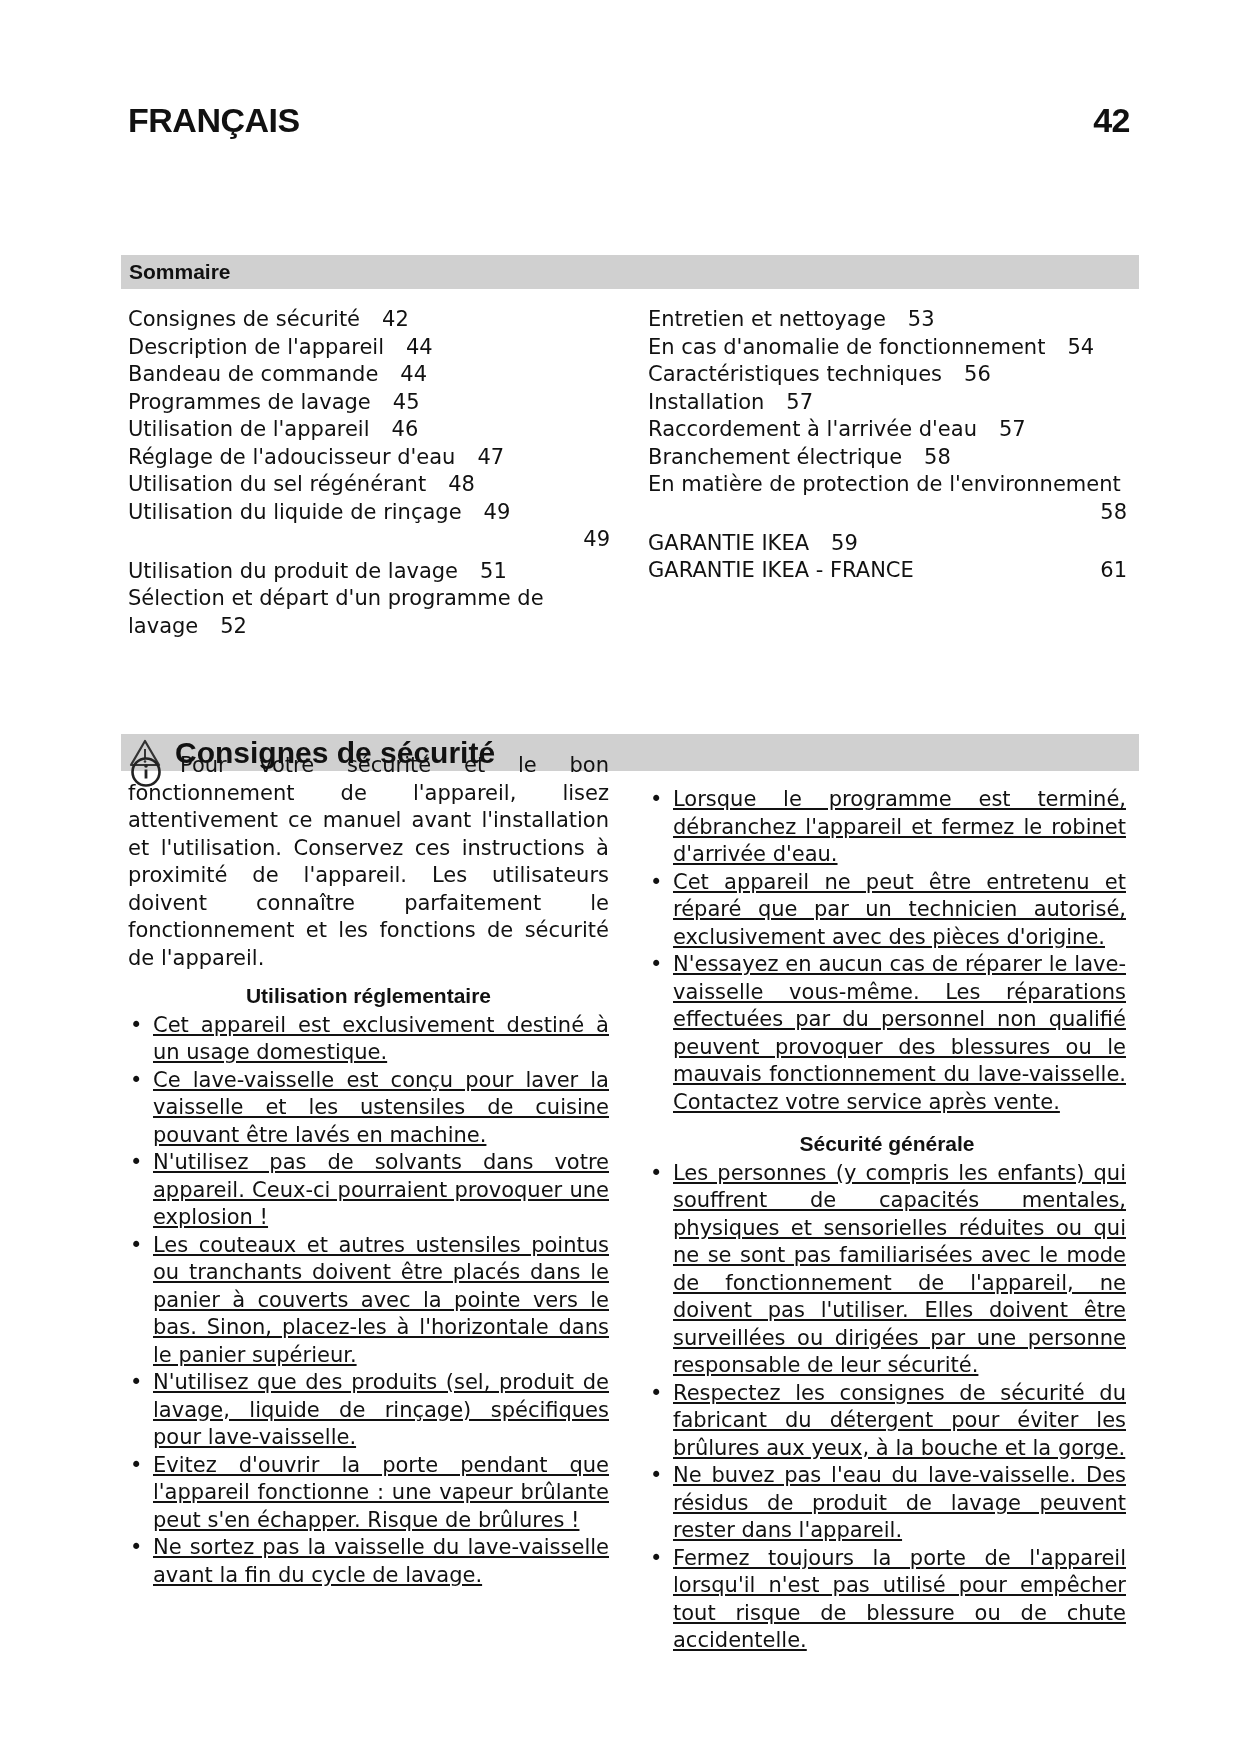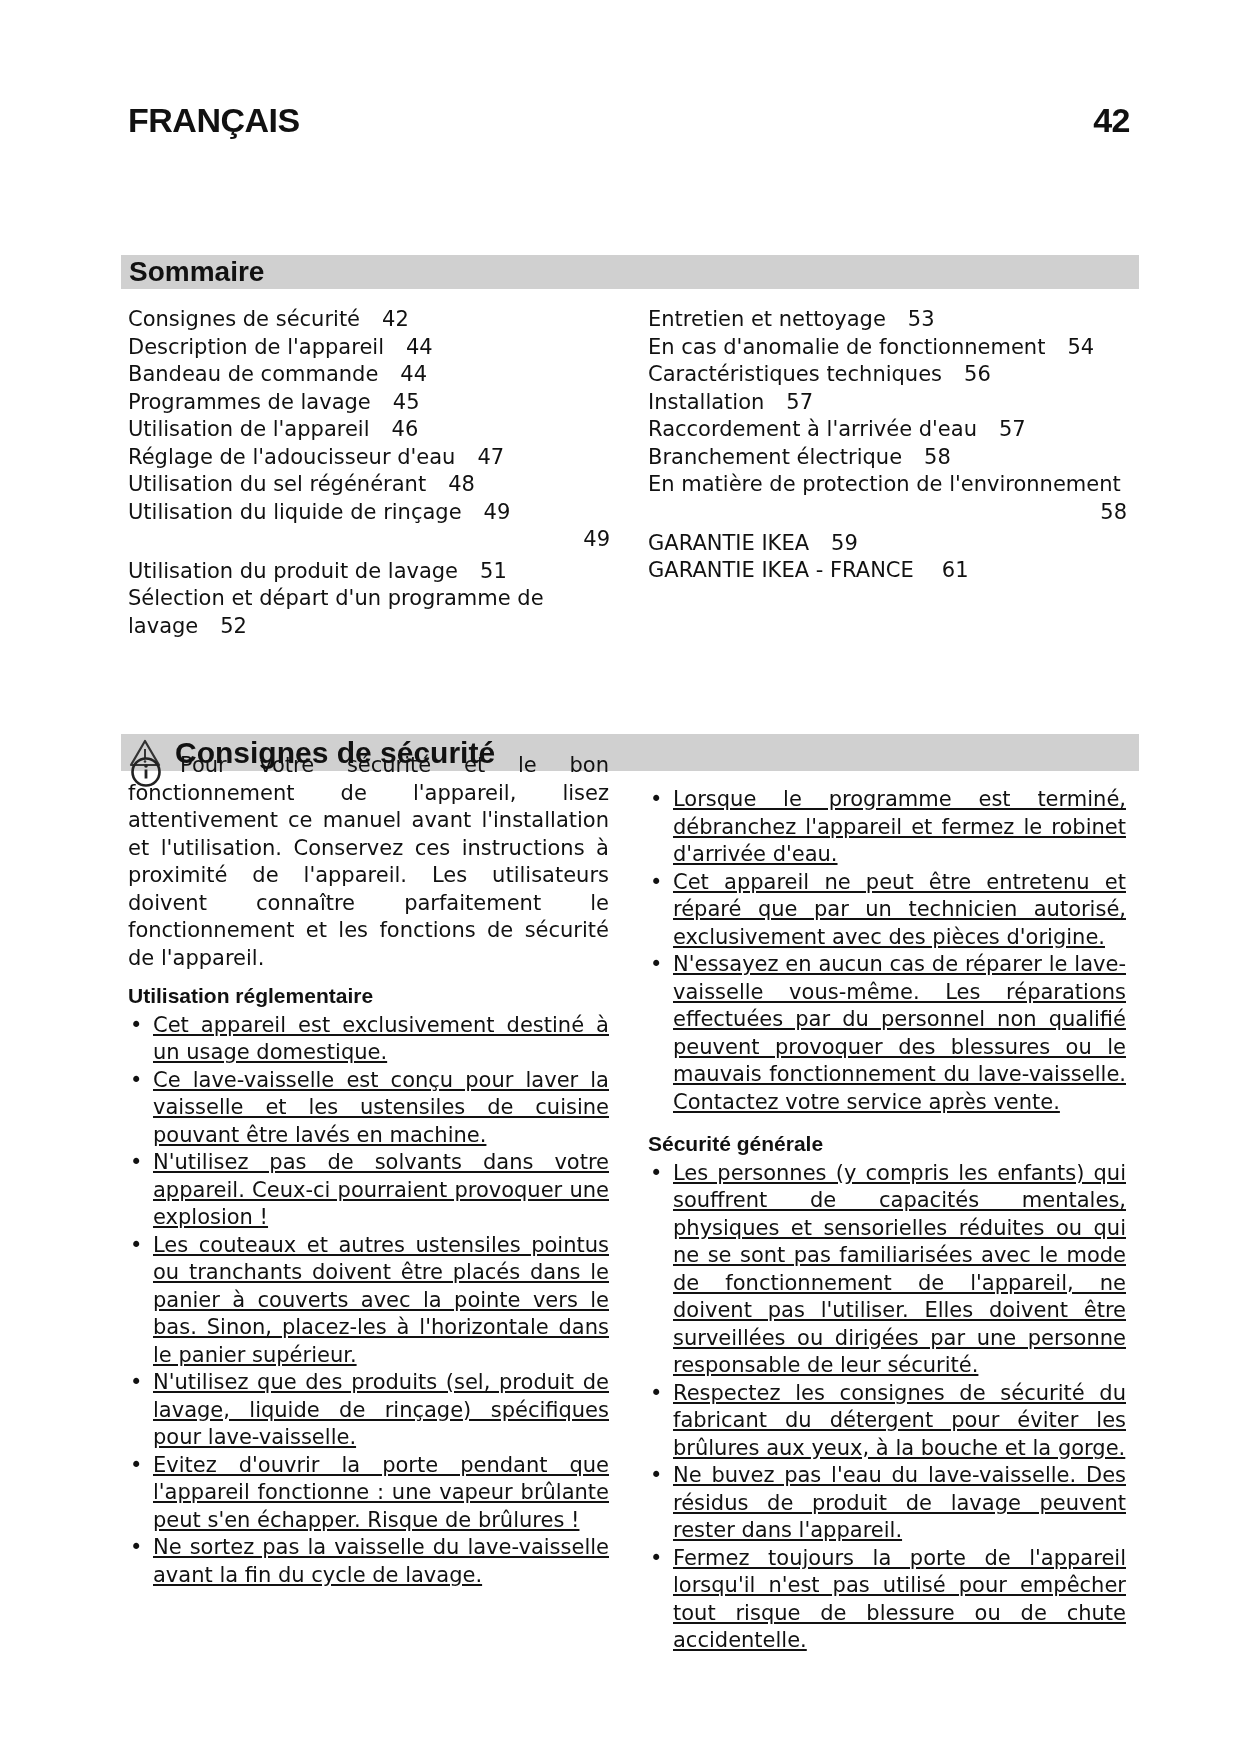--- a/index.html
+++ b/index.html
@@ -12,38 +12,38 @@
     position: absolute; top: 100px; left: 128px; right: 111px; height: 40px;
     display: flex; justify-content: space-between; align-items: center;
     font-family: "Liberation Sans", sans-serif; font-weight: bold;
     font-size: 34px; letter-spacing: -0.5px;
   }
   .section-bar {
     position: absolute; left: 121px; width: 1018px;
     background: #d0d0d0; display: flex; align-items: center;
     font-family: "Liberation Sans", sans-serif; font-weight: bold;
   }
-  .bar-sommaire { top: 255px; height: 34px; font-size: 28px; padding-left: 8px; box-sizing: border-box; }
+  .bar-sommaire { top: 255px; height: 34px; font-size: 21px; padding-left: 8px; box-sizing: border-box; }
   .bar-consignes { top: 734px; height: 37px; font-size: 30px; padding-left: 8px; box-sizing: border-box; }
   .bar-consignes .warn-icon { width: 32px; height: 28px; margin-right: 14px; display: inline-block; }
 
   .col { position: absolute; font-size: 21px; line-height: 27.5px; }
   .toc-left { top: 306px; left: 128px; width: 482px; }
   .toc-right { top: 306px; left: 648px; width: 479px; }
   .toc-item { display: block; }
   .toc-item .num { margin-left: 22px; }
   .toc-item.wrap .num { display: block; text-align: right; margin-left: 0; }
   .toc-item.gap-after { margin-bottom: 4px; }
   .toc-note { margin-top: 16px; display: block; }
 
   .body-left { top: 752px; left: 128px; width: 481px; }
   .body-right { top: 786px; left: 648px; width: 478px; }
   .intro { position: relative; text-align: justify; text-indent: 52px; margin: 0; }
   .intro .info-icon { position: absolute; left: 2px; top: 4px; width: 32px; height: 32px; text-indent: 0; }
-  .subhead { font-family: "Liberation Sans", sans-serif; font-weight: bold; font-size: 21px; margin: 10px 0 2px 0; }
+  .subhead { font-family: "Liberation Sans", sans-serif; font-weight: bold; font-size: 21px; margin: 10px 0 2px 0; text-align: center; }
   ul.bullets { list-style: none; margin: 0; padding: 0; text-decoration: underline; }
   ul.bullets li { position: relative; padding-left: 25px; text-align: justify; }
   ul.bullets li::before { content: "•"; position: absolute; left: 2px; top: 0; }
   .body-right .subhead { margin-top: 14px; }
 </style>
 </head>
 <body>
 
 <div class="page-header">
   <span>FRANÇAIS</span>
@@ -70,21 +70,21 @@
 
 <div class="col toc-right">
   <span class="toc-item"><span>Entretien et nettoyage</span><span class="num">53</span></span>
   <span class="toc-item"><span>En cas d'anomalie de fonctionnement</span><span class="num">54</span></span>
   <span class="toc-item"><span>Caractéristiques techniques</span><span class="num">56</span></span>
   <span class="toc-item"><span>Installation</span><span class="num">57</span></span>
   <span class="toc-item"><span>Raccordement à l'arrivée d'eau</span><span class="num">57</span></span>
   <span class="toc-item"><span>Branchement électrique</span><span class="num">58</span></span>
   <span class="toc-item wrap gap-after"><span>En matière de protection de l'environnement</span><span class="num">58</span></span>
   <span class="toc-item"><span>GARANTIE IKEA</span><span class="num">59</span></span>
-  <span class="toc-item" style="display:flex;line-height:24px;gap:28px;">
+  <span class="toc-item" style="display:flex;justify-content:space-between;line-height:24px;gap:28px;">
       <span>GARANTIE IKEA - FRANCE</span>
       <span>61</span>
     </span>
 </div>
 
 <div class="section-bar bar-consignes">
   <svg class="warn-icon" viewBox="0 0 32 28">
     <polygon points="16,2 30,26 2,26" fill="none" stroke="#333" stroke-width="2.2" stroke-linejoin="round"></polygon>
     <line x1="16" y1="10" x2="16" y2="19" stroke="#333" stroke-width="2"></line>
     <circle cx="16" cy="22.5" r="1.3" fill="#333"></circle>

